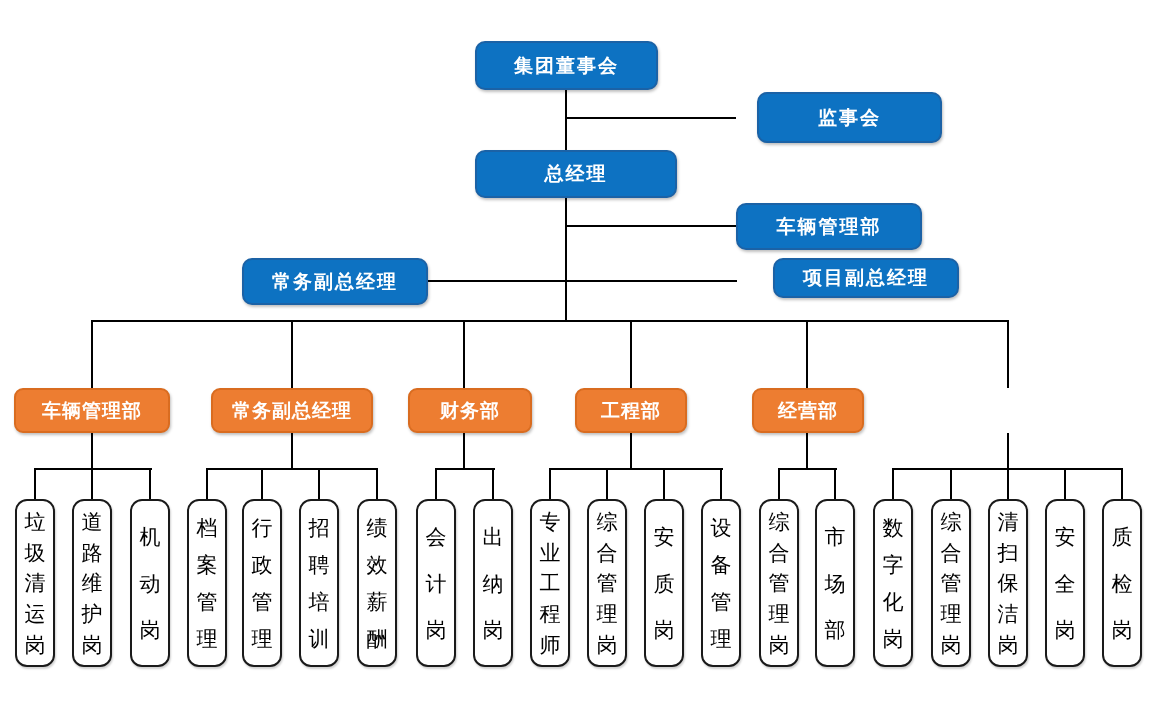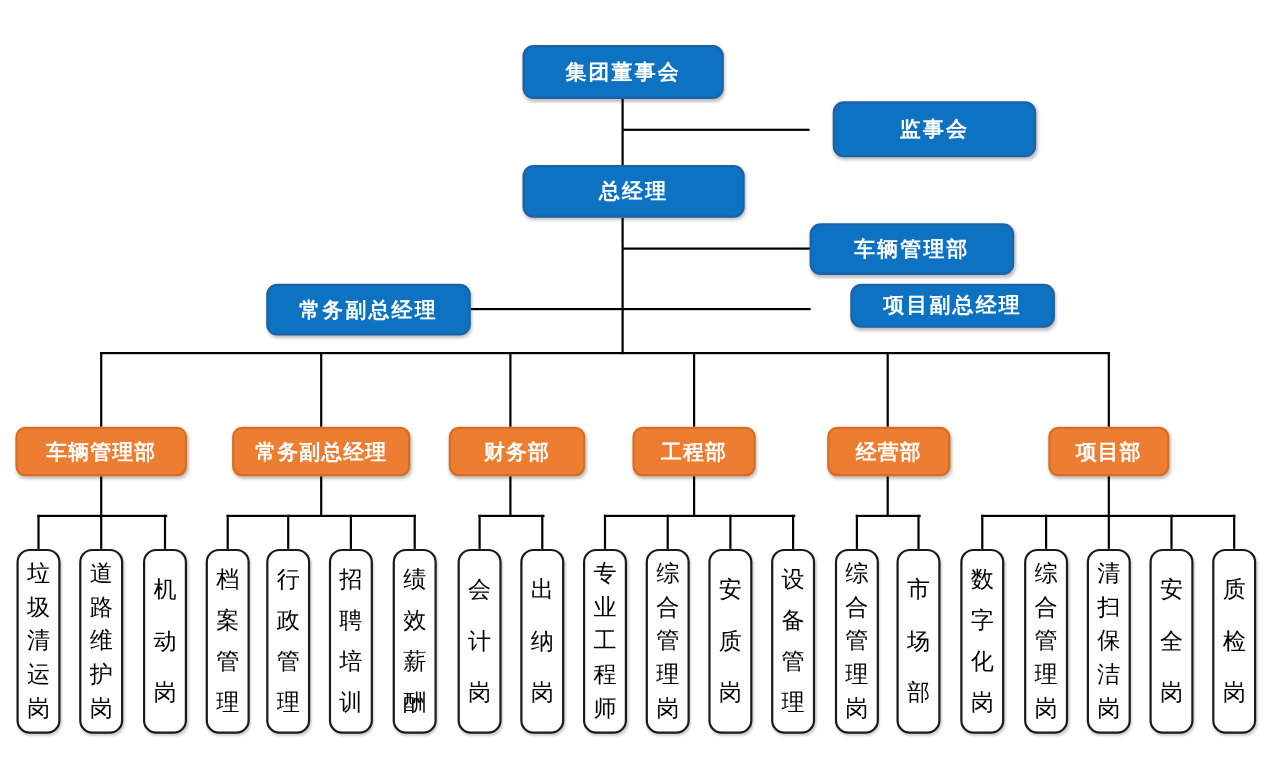--- a/index.html
+++ b/index.html
@@ -128,23 +128,20 @@
     </div>
   <div class="dept" style="left:408px;width:124px">
       <span>财务部</span>
     </div>
   <div class="dept" style="left:575px;width:112px">
       <span>工程部</span>
     </div>
   <div class="dept" style="left:752px;width:112px">
       <span>经营部</span>
     </div>
-  <div class="dept" style="left:953px;width:110px">
-      <span>项目部</span>
-    </div>
 
   <div class="pos" style="left:15px">
       <span class="v-label">
         <span>垃</span>
         <span>圾</span>
         <span>清</span>
         <span>运</span>
         <span>岗</span>
       </span>
     </div>

